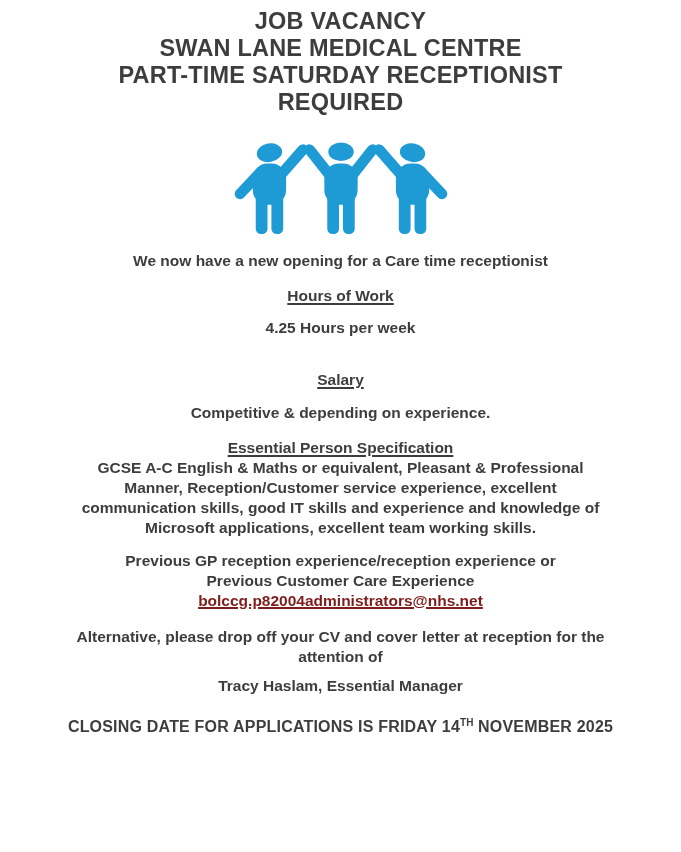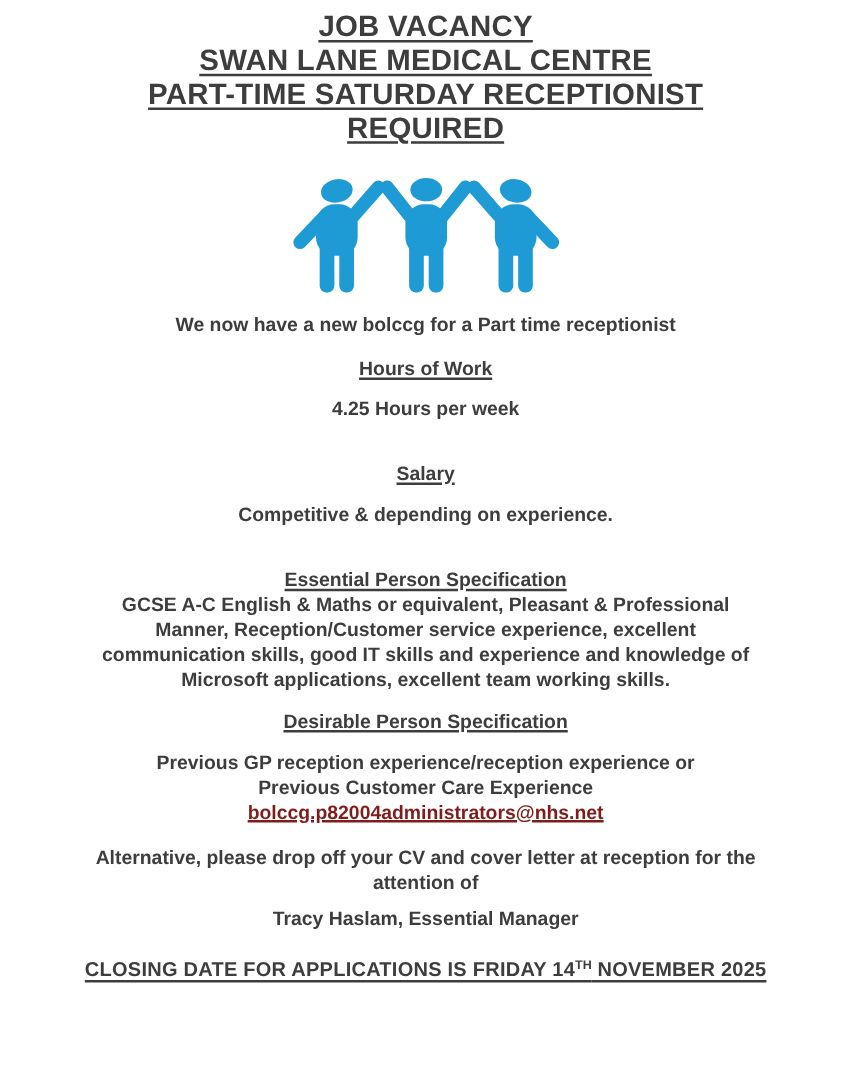--- a/index.html
+++ b/index.html
@@ -15,21 +15,20 @@
     padding-top: 8px;
     overflow: hidden;
   }
   .title {
     text-align: center;
     font-size: 23.5px;
     line-height: 27px;
     letter-spacing: 0.2px;
   }
   .u {
-    text-decoration: underline;
     text-decoration-thickness: 2px;
     text-underline-offset: 3px;
   }
   .u-thin {
     text-decoration: underline;
     text-decoration-thickness: 1.5px;
     text-underline-offset: 2px;
   }
   .icon-row {
     margin-top: 22px;
@@ -42,21 +41,21 @@
     text-align: center;
     font-size: 15.5px;
     line-height: 20px;
   }
   .para { white-space: pre-line; }
   .intro        { margin-top: 13px; }
   .hours-head   { margin-top: 15px; }
   .hours-value  { margin-top: 12px; }
   .salary-head  { margin-top: 32px; }
   .salary-value { margin-top: 13px; }
-  .essential-head { margin-top: 32px; }
+  .essential-head { margin-top: 15px; }
   .essential-para { margin-top: 0; }
   .desirable-head { margin-top: 13px; }
   .desirable-para { margin-top: 13px; }
   .apply-para     { margin-top: 10px; }
   .email-line     { text-align: center; font-size: 15.5px; line-height: 20px; }
   .email-link {
     color: #7f1d1d;
     text-decoration: underline;
     text-decoration-thickness: 1.5px;
     font-weight: bold;
@@ -111,35 +110,34 @@
         <line x1="30" y1="38" x2="12" y2="57"></line>
         <line x1="55" y1="36" x2="76" y2="12"></line>
         <line x1="102" y1="36" x2="83" y2="12"></line>
         <line x1="128" y1="36" x2="147" y2="12"></line>
         <line x1="175" y1="36" x2="154" y2="12"></line>
         <line x1="200" y1="38" x2="218" y2="57"></line>
       </g>
     </svg>
   </div>
 
-  <p class="body-line intro">We now have a new bolccg for a Part time receptionist</p>
+  <p class="body-line intro">We now have a new opening for a Care time receptionist</p>
 
   <h2 class="heading hours-head"><span class="u-thin">Hours of Work</span></h2>
   <p class="body-line hours-value">4.25 Hours per week</p>
 
   <h2 class="heading salary-head"><span class="u-thin">Salary</span></h2>
   <p class="body-line salary-value">Competitive &amp; depending on experience.</p>
 
   <h2 class="heading essential-head"><span class="u-thin">Essential Person Specification</span></h2>
   <p class="para essential-para">GCSE A-C English &amp; Maths or equivalent, Pleasant &amp; Professional
 Manner, Reception/Customer service experience, excellent
 communication skills, good IT skills and experience and knowledge of
 Microsoft applications, excellent team working skills.</p>
 
-  <h2 class="heading desirable-head"><span class="u-thin">Desirable Person Specification</span></h2>
   <p class="para desirable-para">Previous GP reception experience/reception experience or
 Previous Customer Care Experience</p>
 
   <div class="email-line"><a href="#" class="email-link">bolccg.p82004administrators@nhs.net</a></div>
 
   <p class="para alt-para">Alternative, please drop off your CV and cover letter at reception for the
 attention of</p>
 
   <p class="body-line contact-line">Tracy Haslam, Essential Manager</p>
 

